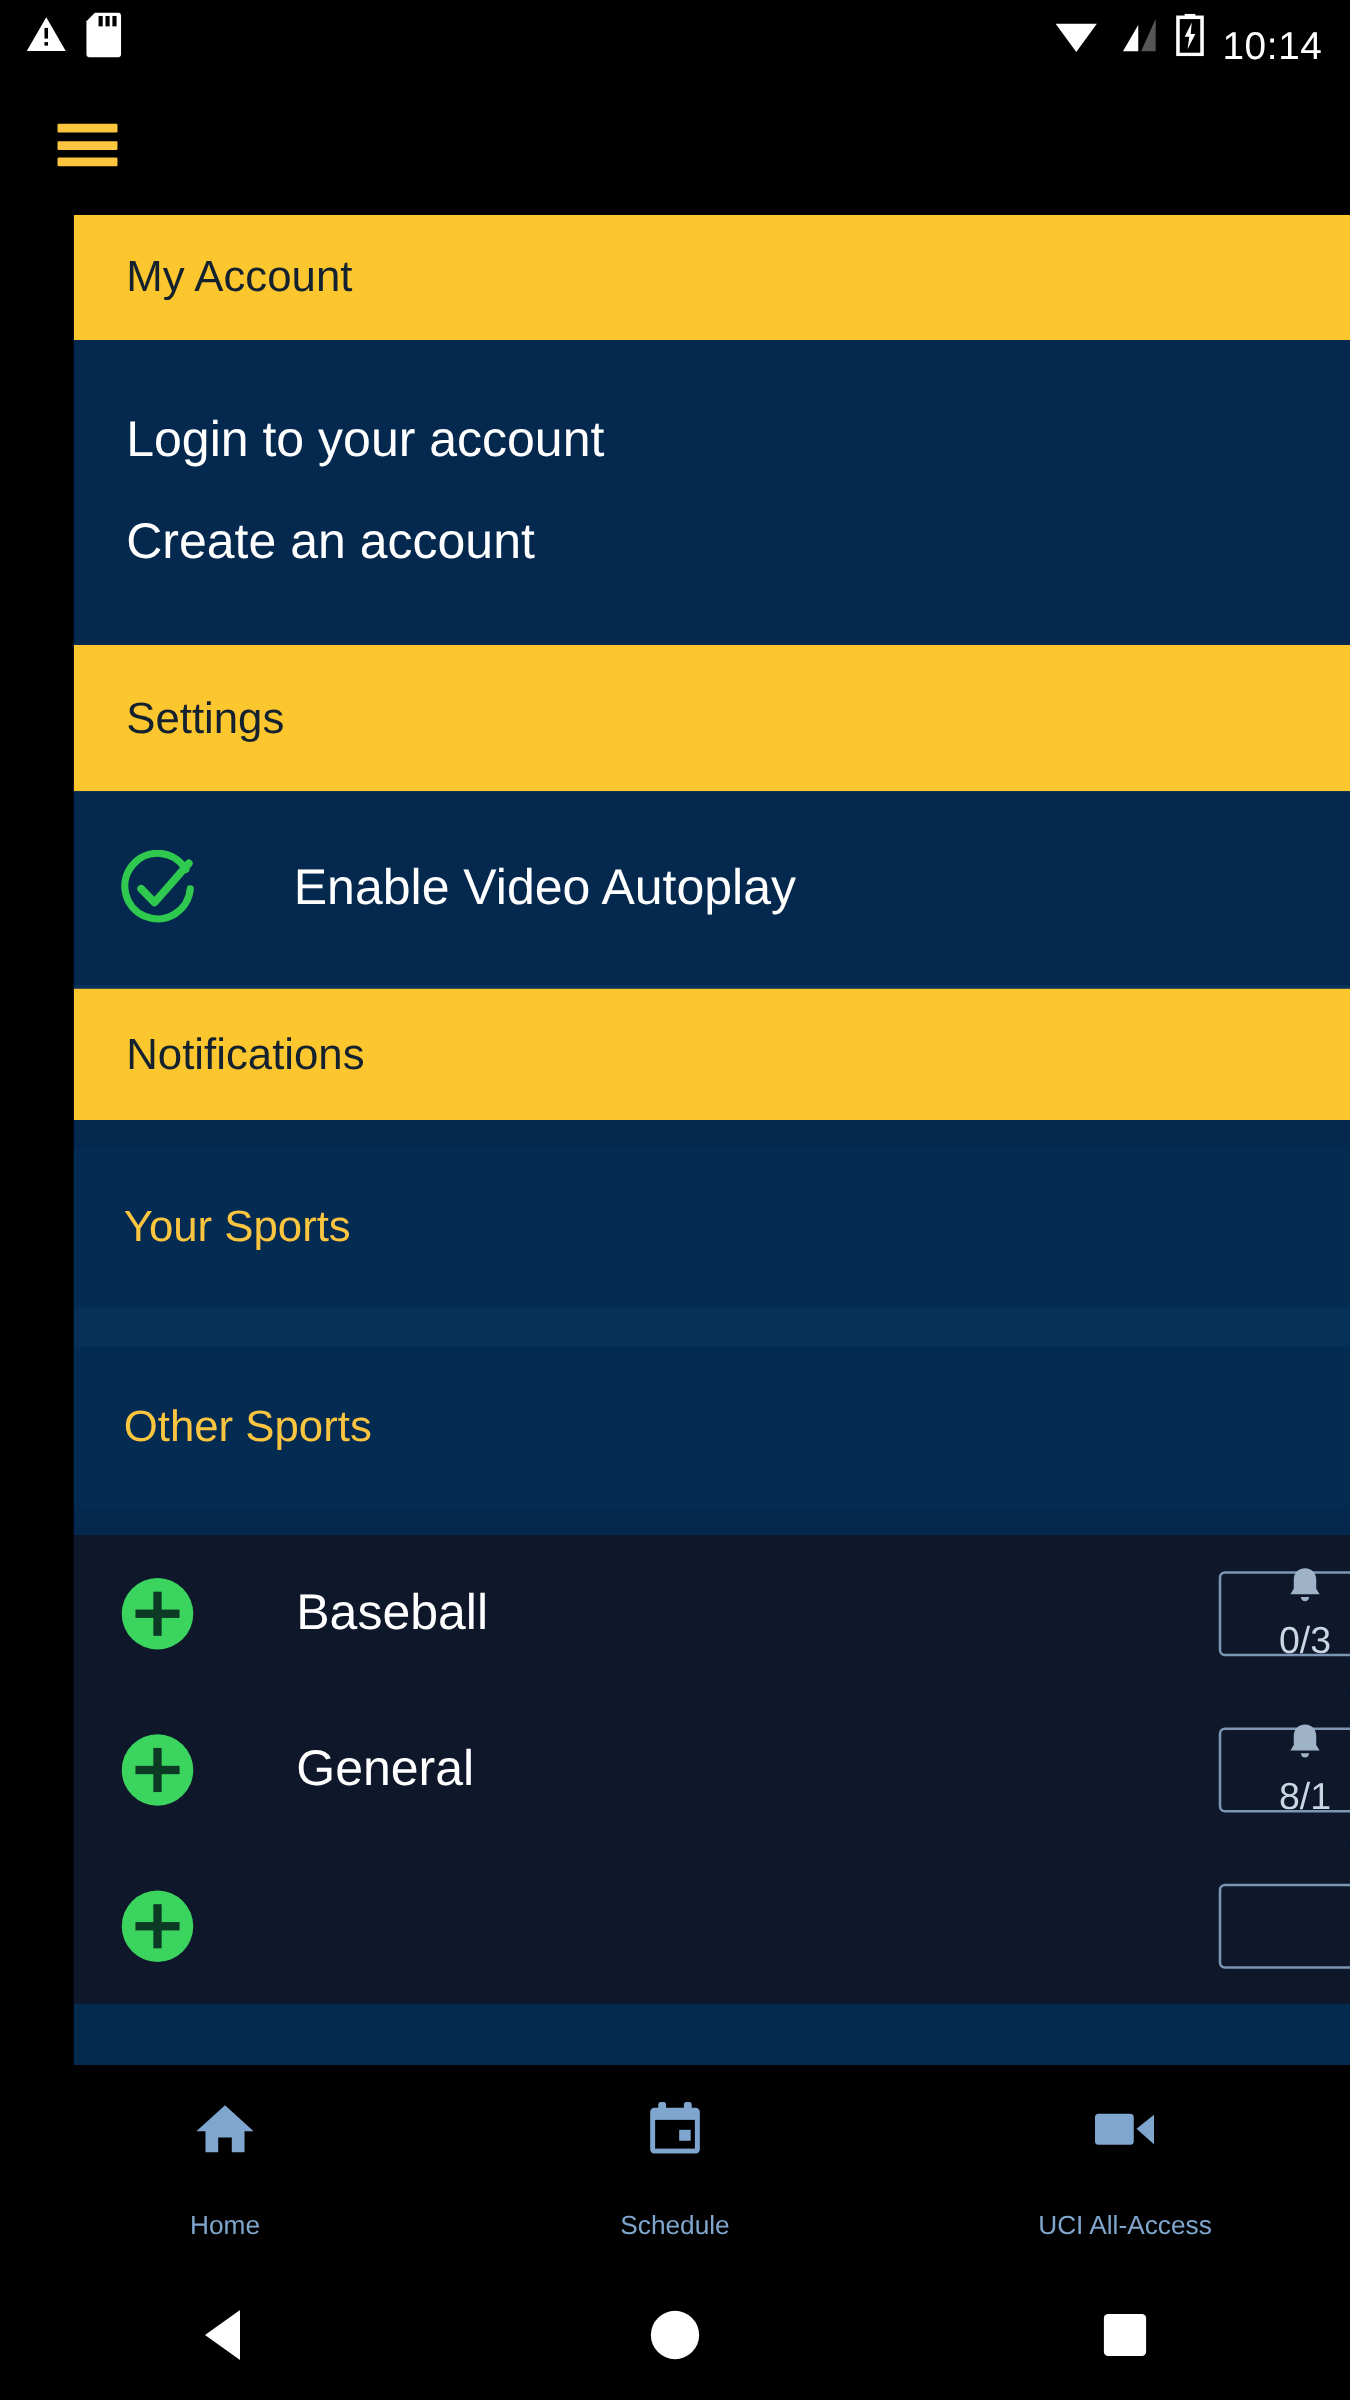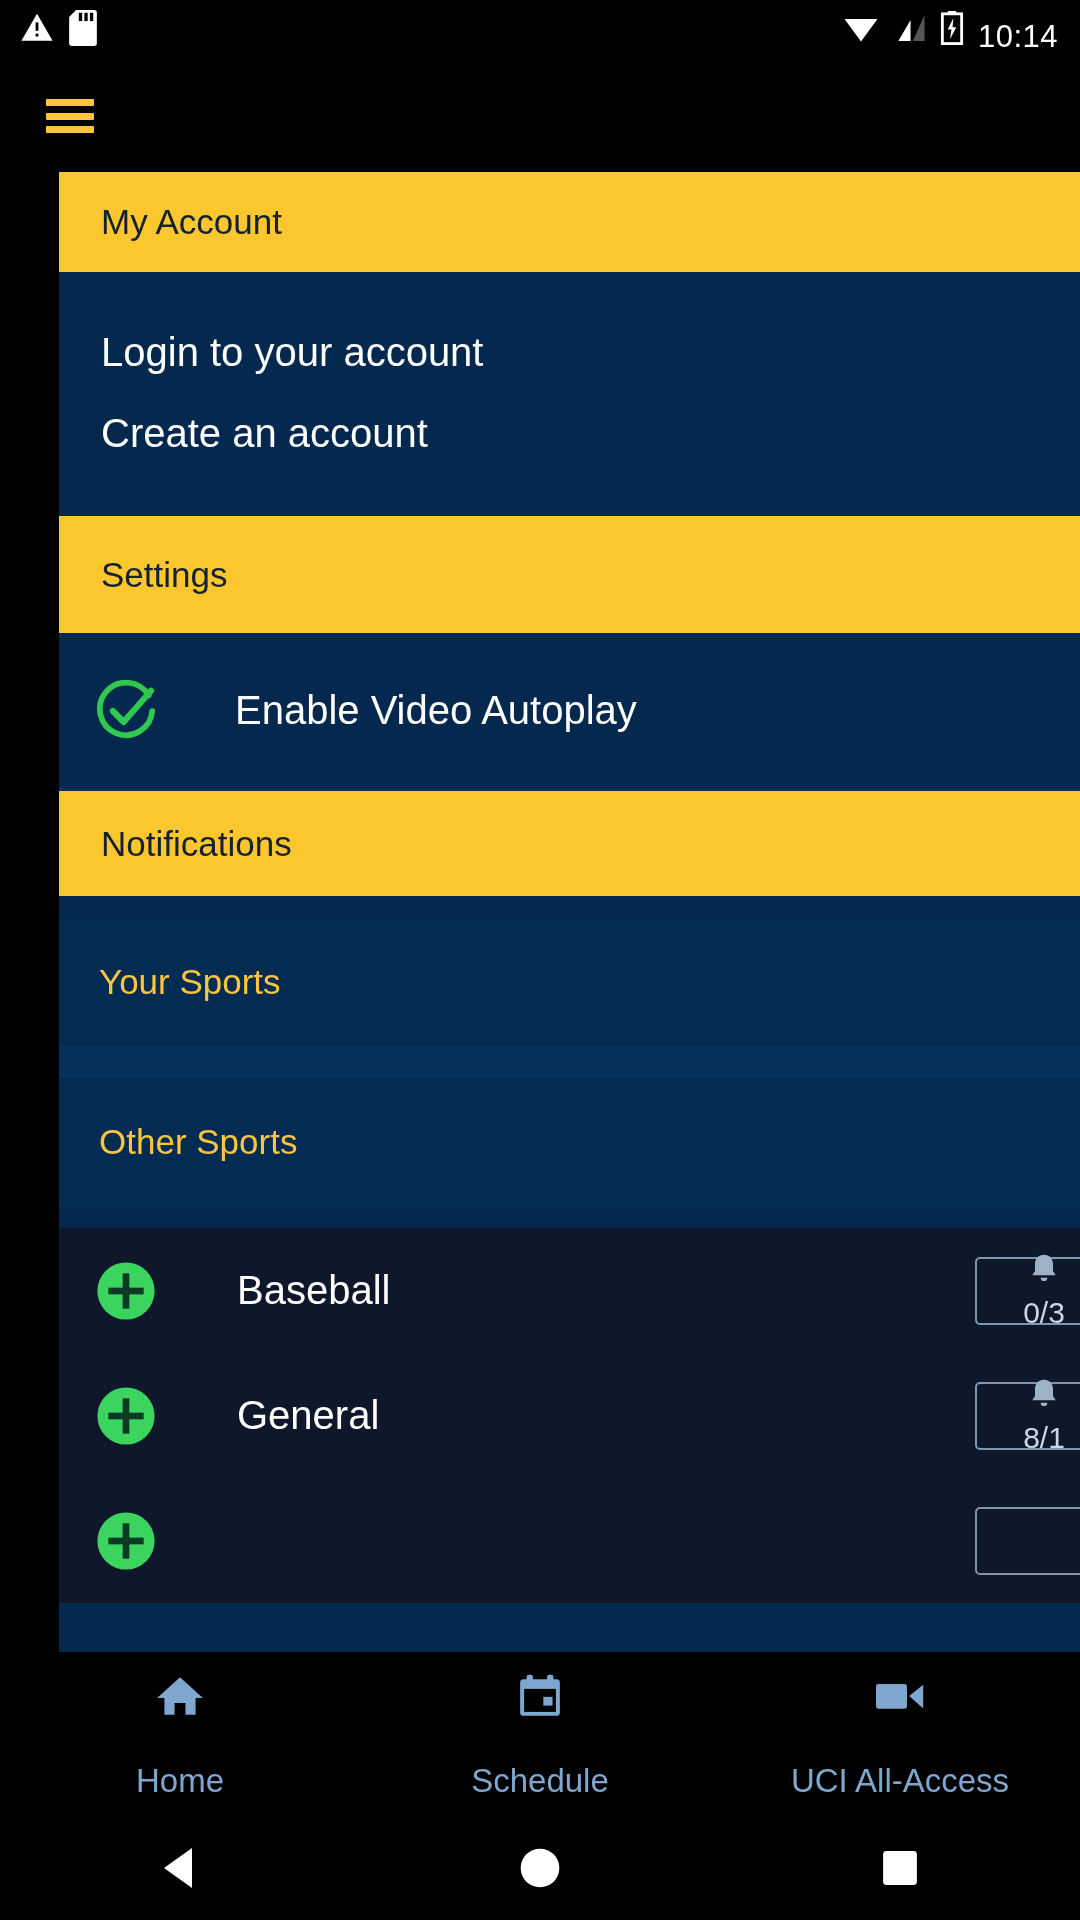--- a/index.html
+++ b/index.html
@@ -91,21 +91,21 @@
   
   .tabbar{
     position:absolute; top:1652px; left:0; width:1080px; height:168px;
     background:#000; display:flex;
   }
   .tab{
     flex:1; display:flex; flex-direction:column;
     align-items:center; justify-content:center; gap:14px;
   }
   .tab .ico{ width:54px; height:48px; display:flex; align-items:center; justify-content:center; }
-  .tab .lab{ font-size:33px; color:#7FA6CE;margin-top:28px; }
+  .tab .lab{ font-size:21px; color:#7FA6CE;margin-top:28px; }
   .tab.active .lab{ color:#FBC540; }
 
   
   .navbar{
     position:absolute; top:1820px; left:0; width:1080px; height:100px;
     background:#000; display:flex; align-items:center;
   }
   .navbtn{ flex:1; display:flex; align-items:center; justify-content:center; }
 </style>
 </head>

